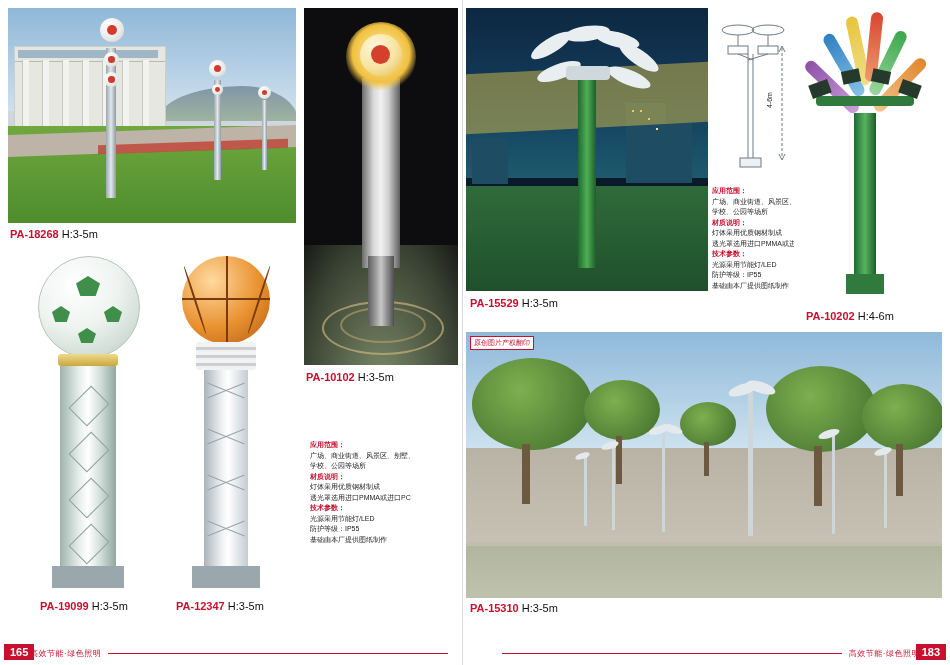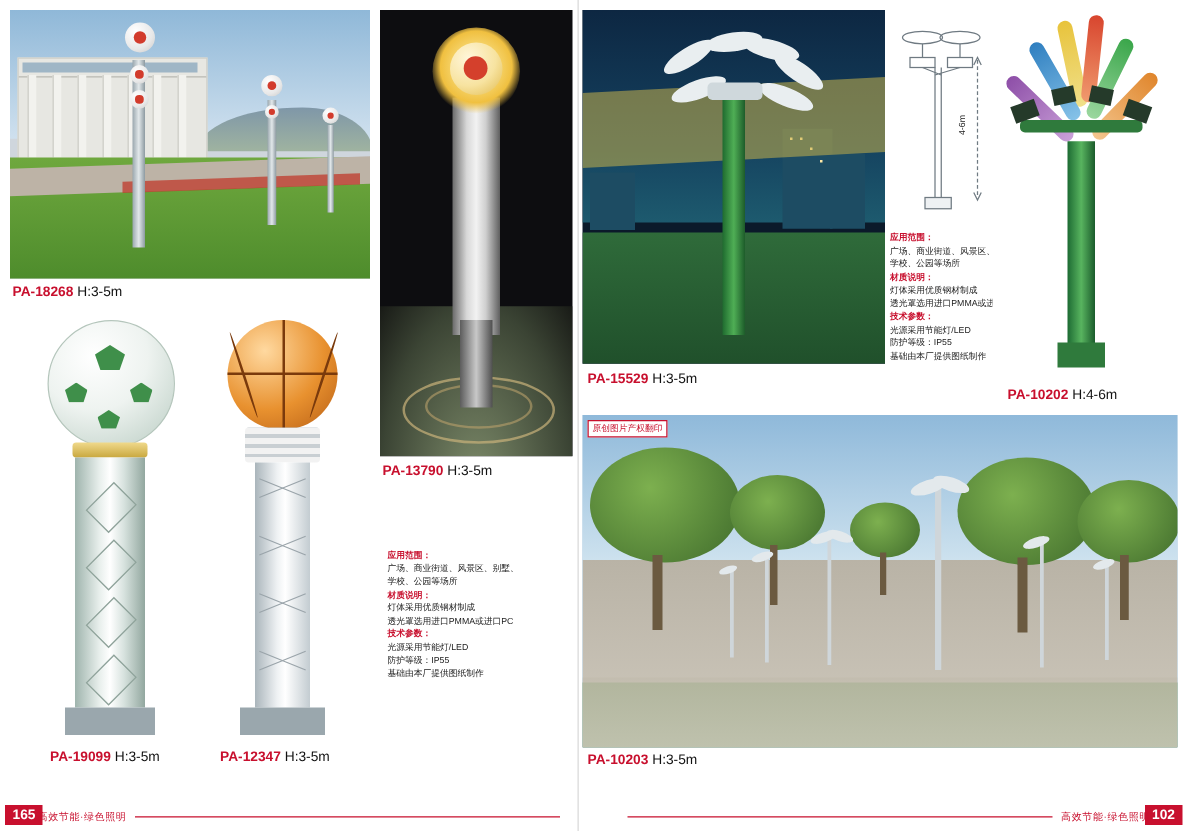--- a/index.html
+++ b/index.html
@@ -170,21 +170,21 @@
   <div class="photo" id="p2">
     <div class="floor"></div>
     <div class="ring"></div>
       <div class="ring2"></div>
     <div class="shaft"></div>
     <div class="shaft2"></div>
     <div class="glow"></div>
     <div class="sball"></div>
   </div>
   <div class="cap" style="left:306px;top:371px;">
-    <span>PA-13790</span>
+    <span>PA-10102</span>
     <span class="h">H:3-5m</span>
   </div>
 
   <div class="photo" id="p3">
     <div class="sky"></div>
     <div class="bldg" style="left:160px;top:95px;width:40px;height:80px;"></div>
     <div class="bldg" style="left:198px;top:115px;width:28px;height:60px;"></div>
     <div class="bldg" style="left:6px;top:130px;width:36px;height:46px;"></div>
     <div class="win" style="left:166px;top:102px;"></div>
       <div class="win" style="left:174px;top:102px;"></div>
@@ -341,28 +341,28 @@
     <div class="lhead" style="left:109px;top:121px;width:15px;height:6px;"></div>
     <div class="lamp" style="left:366px;top:100px;height:102px;"></div>
     <div class="lhead" style="left:352px;top:98px;width:22px;height:8px;"></div>
     <div class="lamp" style="left:418px;top:118px;height:78px;"></div>
     <div class="lhead" style="left:408px;top:116px;width:18px;height:7px;"></div>
 
     <div style="position:absolute;left:0;bottom:0;width:100%;height:56px;background:linear-gradient(#c2bcae,#d6d0c4);opacity:.85;"></div>
   </div>
   <div class="tagbox" style="left:470px;top:336px;">原创图片产权翻印</div>
   <div class="cap" style="left:470px;top:602px;">
-    <span>PA-10203</span>
+    <span>PA-15310</span>
     <span class="h">H:3-5m</span>
   </div>
 
   <div class="footer-bar">
     <div class="pnum" style="left:4px;">165</div>
     <div class="ftext" style="left:30px;">高效节能·绿色照明</div>
     <div class="fline" style="left:108px;width:340px;"></div>
 
-    <div class="pnum" style="right:4px;">102</div>
+    <div class="pnum" style="right:4px;">183</div>
     <div class="ftext" style="right:30px;">高效节能·绿色照明</div>
     <div class="fline" style="right:108px;width:340px;"></div>
   </div>
 
   <div class="divider" style="left:462px;"></div>
 </div>
 
 </body></html>

